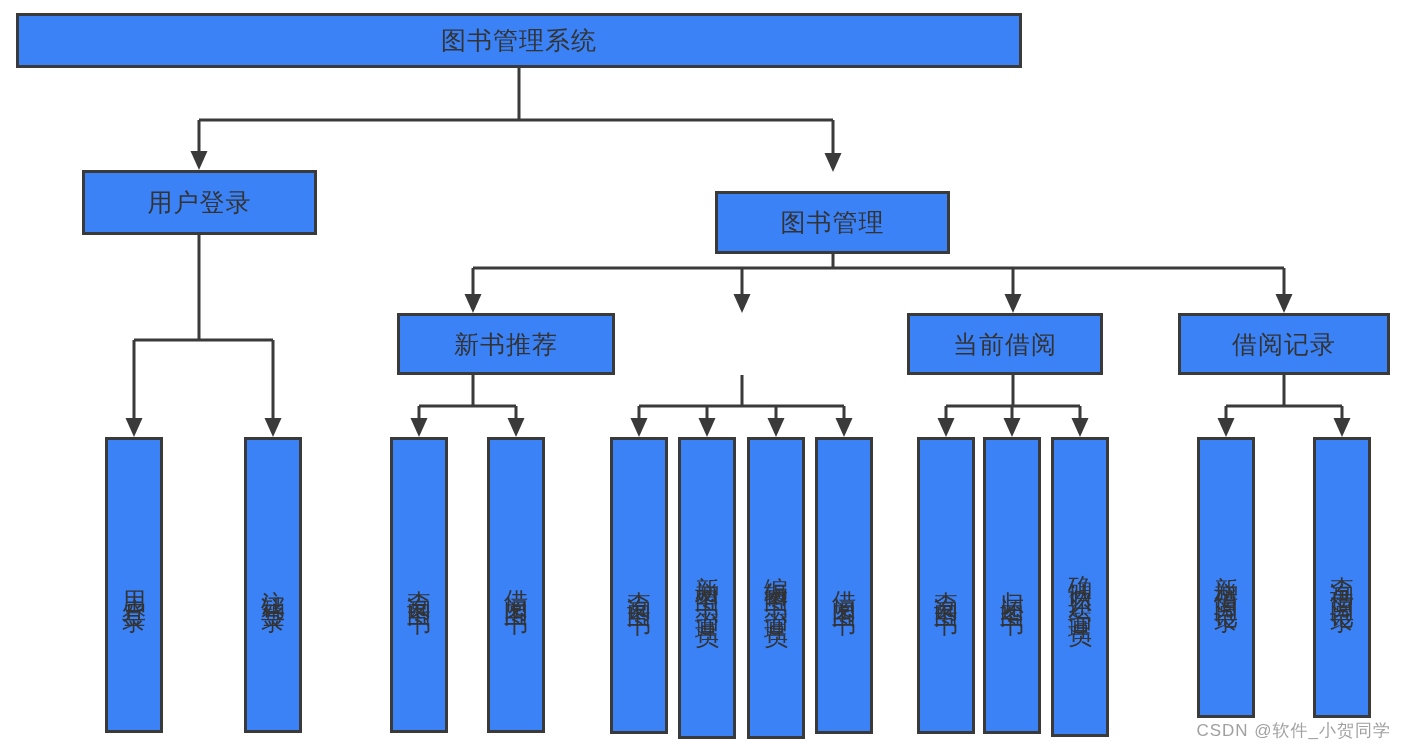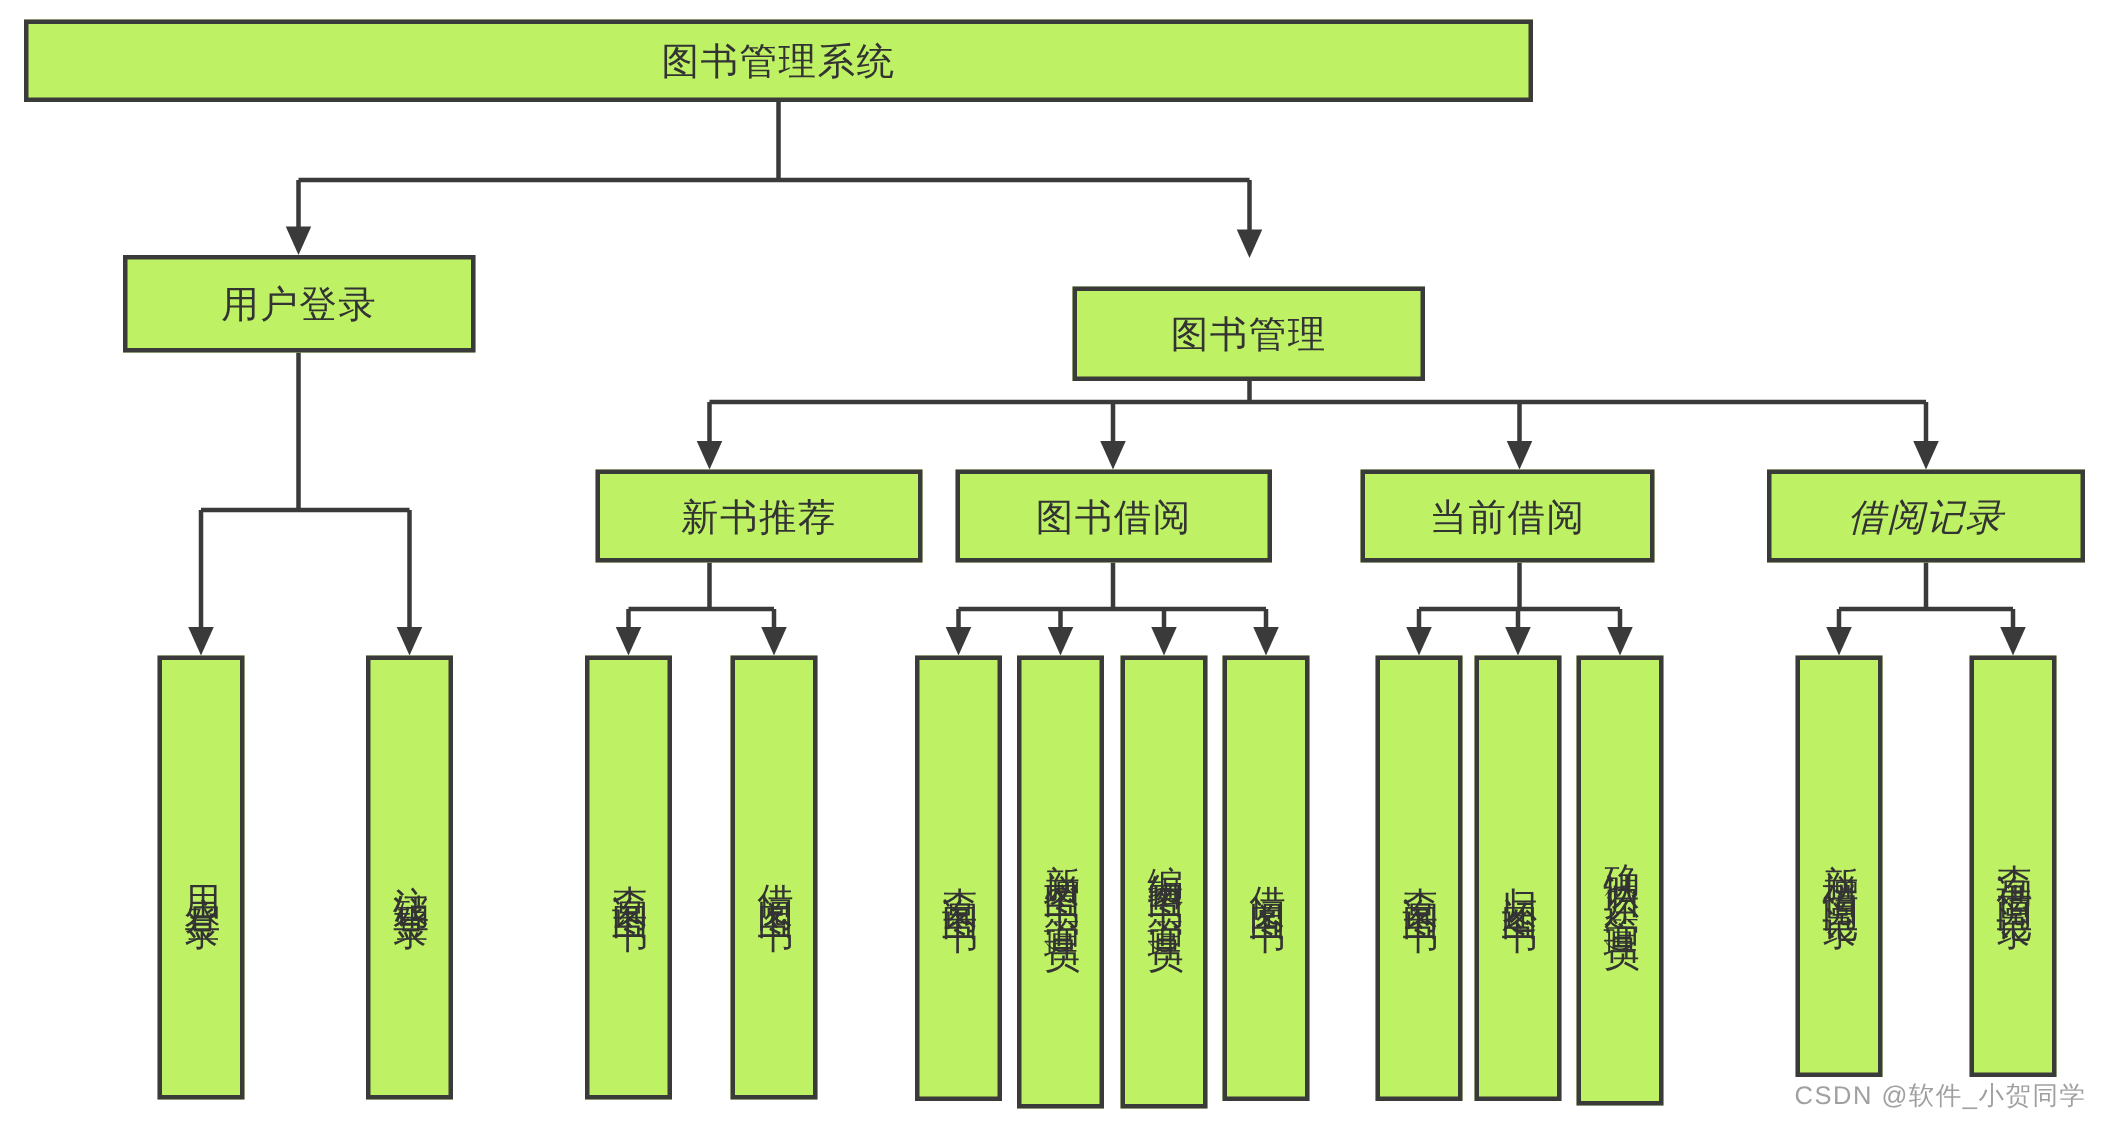--- a/index.html
+++ b/index.html
@@ -17,21 +17,21 @@
     color: #333333;
   }
   .connectors {
     position: absolute;
     left: 0; top: 0;
     width: 1405px; height: 747px;
     pointer-events: none;
   }
   .box {
     position: absolute;
-    background: #bef264;
+    background: #3b82f6;
     border: 3px solid #3a3a3a;
     box-sizing: border-box;
     display: flex;
     align-items: center;
     justify-content: center;
     font-size: 25px;
     letter-spacing: 1px;
     color: #333333;
     white-space: nowrap;
   }
@@ -91,23 +91,22 @@
       <path d="M1333.5 418 H1350.5 L1342 437 Z"></path>
     </g>
   </svg>
 
   <div class="box" style="left:16px; top:13px; width:1006px; height:55px;">图书管理系统</div>
 
   <div class="box" style="left:82px; top:170px; width:235px; height:65px;">用户登录</div>
   <div class="box" style="left:715px; top:172px; width:235px; height:63px;margin-top:19px;">图书管理</div>
 
   <div class="box" style="left:364px; top:313px; width:218px; height:62px;margin-left:33px;">新书推荐</div>
-  <div class="box" style="left:637px; top:313px; width:211px; height:62px;">图书借阅</div>
   <div class="box" style="left:907px; top:313px; width:196px; height:62px;">当前借阅</div>
-  <div class="box" style="left:1178px; top:313px; width:212px; height:62px;font-style:italic;">借阅记录</div>
+  <div class="box" style="left:1178px; top:313px; width:212px; height:62px;">借阅记录</div>
 
   <div class="box leaf" style="left:105px; top:437px; width:58px; height:296px;">用户登录</div>
   <div class="box leaf" style="left:244px; top:437px; width:58px; height:296px;">注销登录</div>
 
   <div class="box leaf" style="left:390px; top:437px; width:58px; height:296px;">查询图书</div>
   <div class="box leaf" style="left:487px; top:437px; width:58px; height:296px;">借阅图书</div>
 
   <div class="box leaf" style="left:610px; top:437px; width:58px; height:297px;">查询图书</div>
   <div class="box leaf" style="left:678px; top:437px; width:58px; height:302px;">新增图书（管理员）</div>
   <div class="box leaf" style="left:747px; top:437px; width:58px; height:302px;">编辑图书（管理员）</div>

